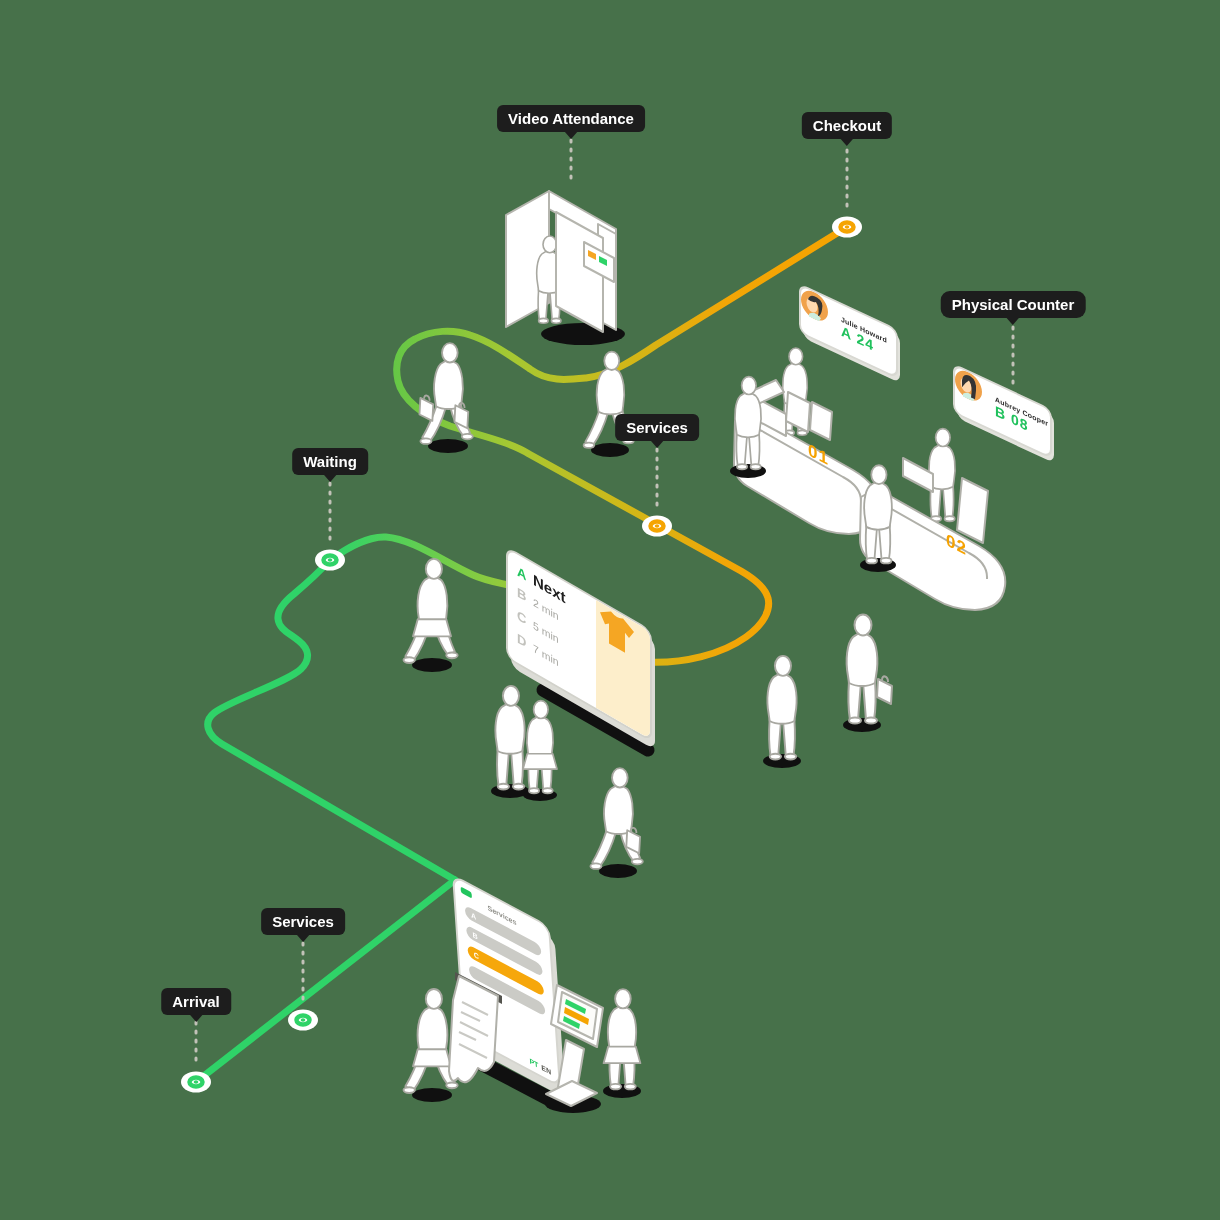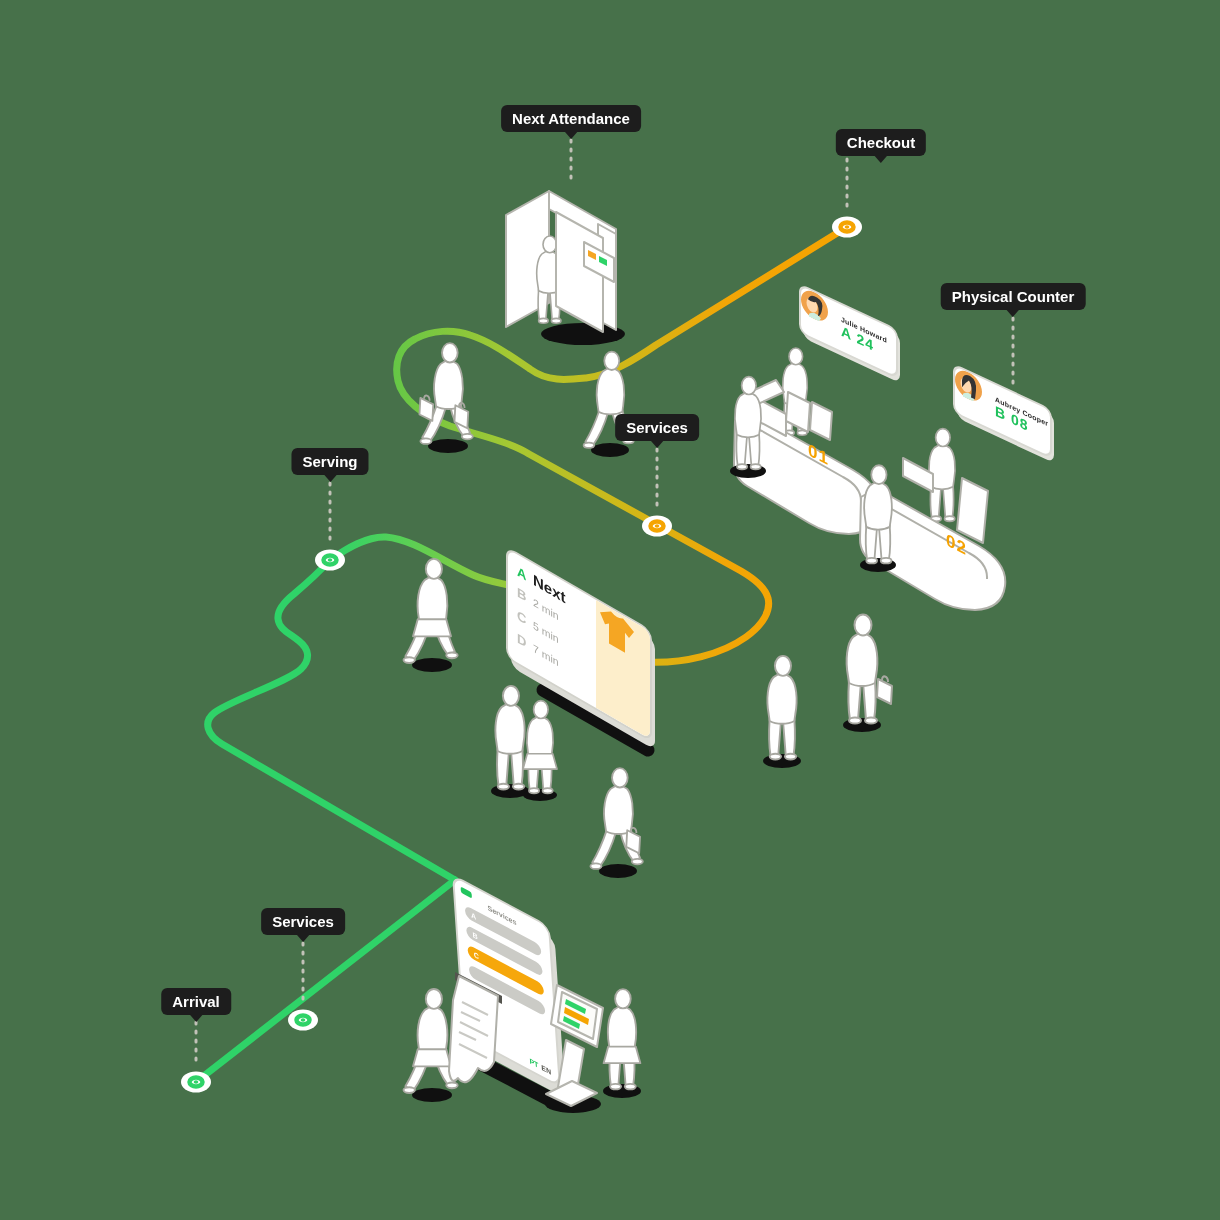--- a/index.html
+++ b/index.html
@@ -242,25 +242,25 @@
     <g>
         <ellipse cx="432" cy="1095" rx="20" ry="7" fill="#101010"></ellipse>
       <g transform="translate(432,1092) scale(0.95)">
           <use href="#p-walk"></use>
           <use href="#skirt"></use>
         </g>
       </g>
   </g>
 </svg>
 
-<div class="tooltip" style="left:571px;top:105px;">Next Attendance</div>
-<div class="tooltip" style="left:847px;top:129px;margin-left:34px;">Checkout</div>
-<div class="tooltip" style="left:1013px;top:283px;">Physical Counter</div>
+<div class="tooltip" style="left:571px;top:105px;">Video Attendance</div>
+<div class="tooltip" style="left:847px;top:112px;">Checkout</div>
+<div class="tooltip" style="left:1013px;top:291px;border-radius:9px;">Physical Counter</div>
 <div class="tooltip" style="left:657px;top:414px;">Services</div>
-<div class="tooltip" style="left:330px;top:448px;">Serving</div>
+<div class="tooltip" style="left:330px;top:448px;">Waiting</div>
 <div class="tooltip" style="left:303px;top:908px;">Services</div>
 <div class="tooltip" style="left:196px;top:988px;">Arrival</div>
 
 <div class="cnum" style="left:808px;top:440px;">01</div>
 <div class="cnum" style="left:946px;top:530px;">02</div>
 
 <div class="badge" style="left:799px;top:283px;">
   <div class="avatar">
     <svg width="27" height="27" viewBox="0 0 27 27">
       <circle cx="13.5" cy="13.5" r="13.5" fill="#f0a24b"></circle>

